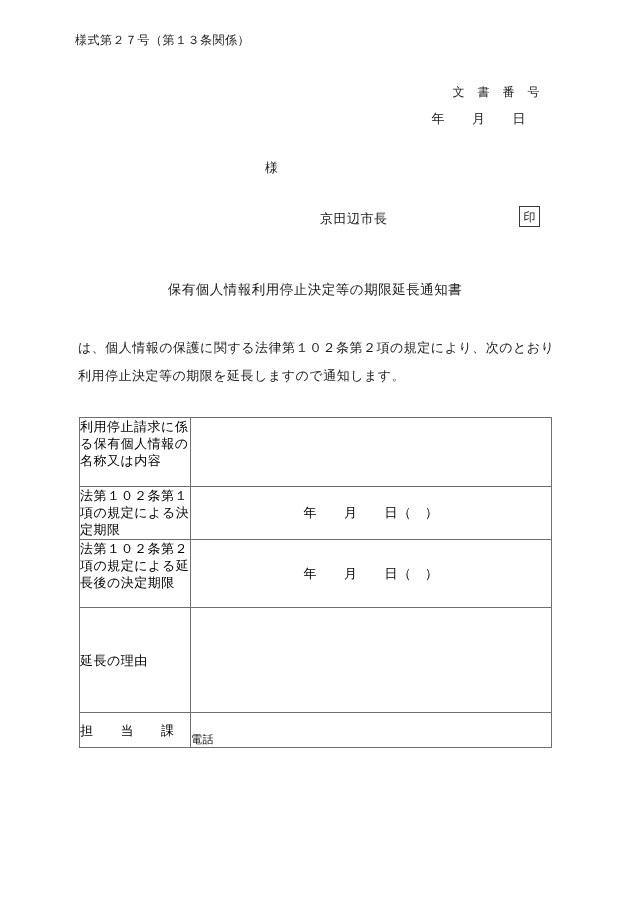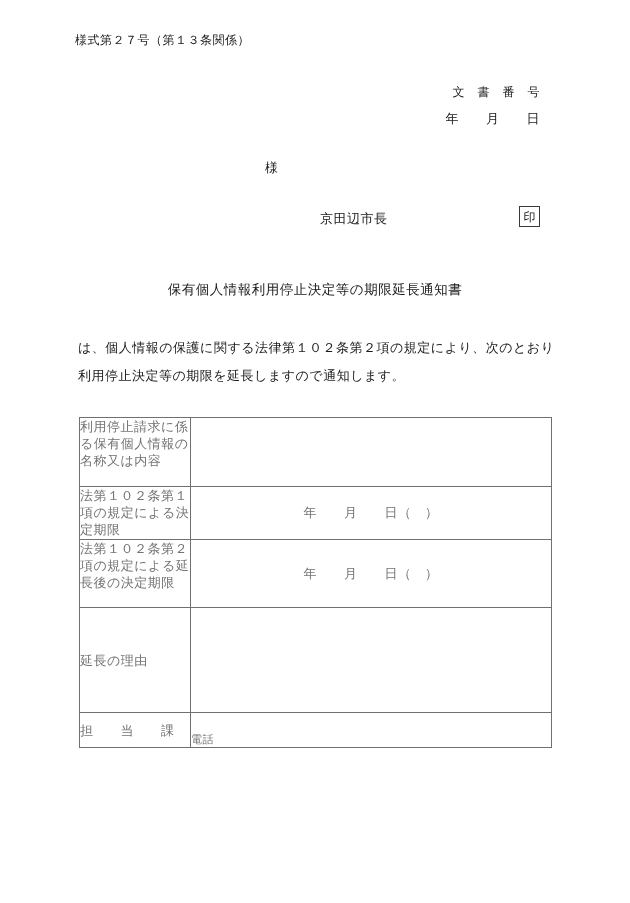--- a/index.html
+++ b/index.html
@@ -23,21 +23,21 @@
     font-size: 12px;
     letter-spacing: 0.5px;
   }
   .doc-number {
     right: 90px; top: 84px;
     font-size: 12px;
     letter-spacing: 0.5px;
     text-align: right;
   }
   .date-line {
-    right: 90px; top: 110px;
+    right: 104px; top: 110px;
     font-size: 13px;
     letter-spacing: 0.5px;
     text-align: right;
   }
   .honorific {
     left: 265px; top: 159px;
     font-size: 13px;
   }
   .sender {
     left: 320px; top: 210px;
@@ -72,21 +72,21 @@
     white-space: pre-wrap;
   }
 
   table.notice-table {
     position: absolute;
     left: 79px; top: 417px;
     border-collapse: collapse;
     table-layout: fixed;
     font-size: 13px;
     letter-spacing: 0.5px;
-    color: #737373;
+    color: #000000;
   }
   table.notice-table td {
     border: 1px solid #707070;
     padding: 0;
   }
   td.label-cell {
     width: 110px;
     vertical-align: top;
     padding: 2px 3px 2px 4px;
     line-height: 17px;

